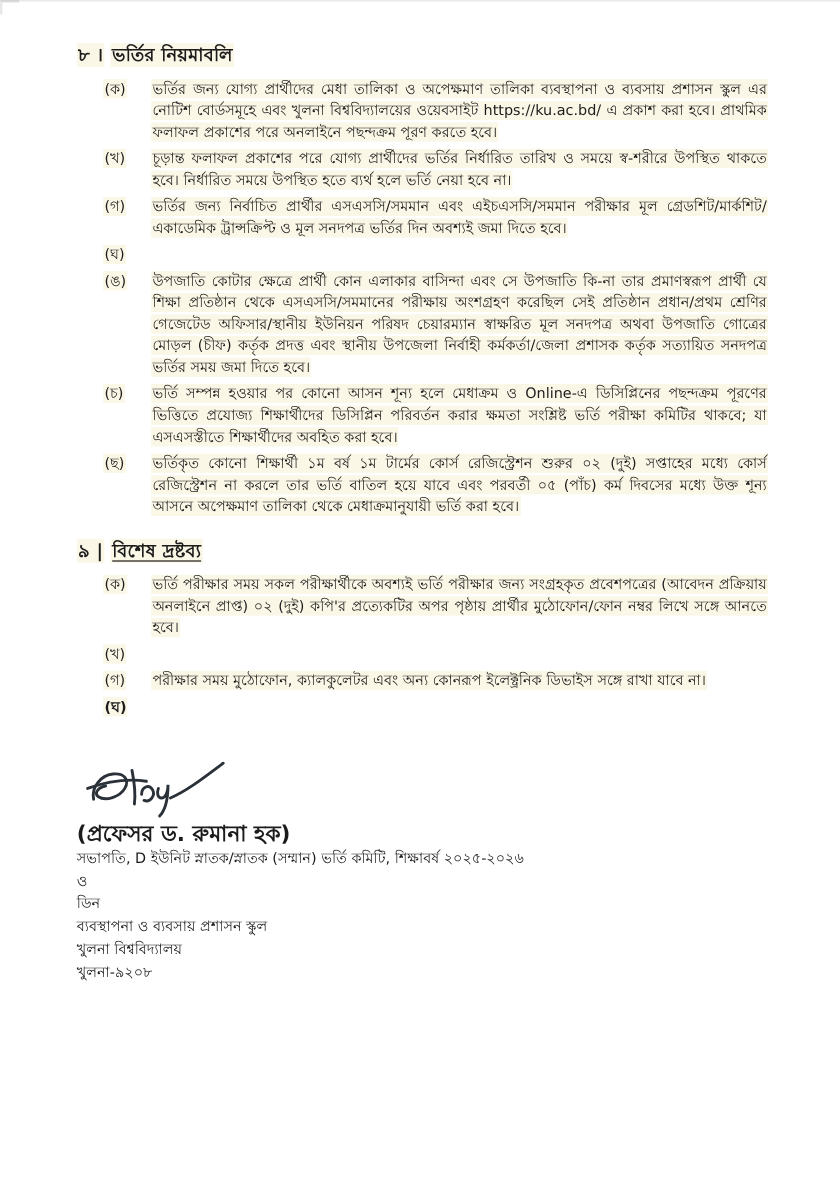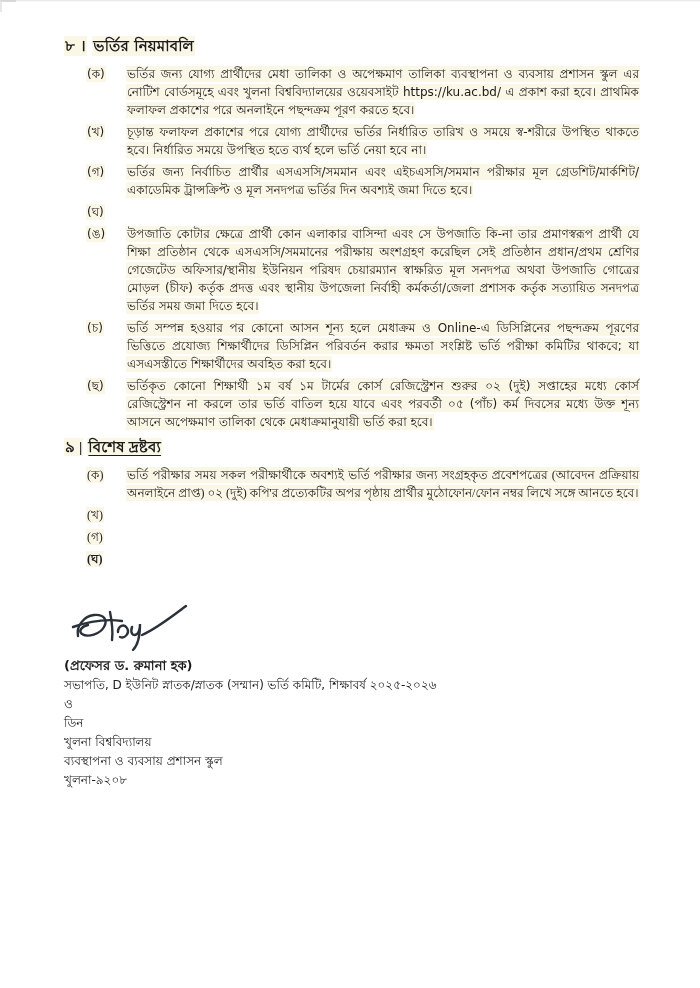--- a/index.html
+++ b/index.html
@@ -24,40 +24,40 @@
     box-sizing: border-box;
     width: 700px; height: 888px;
     padding: 34px 60px 3px 64px;
   }
   .section-heading {
     font-size: 15px; font-weight: bold;
     margin: 0 0 6px 0; letter-spacing: .2px;
   }
   .heading-underline { text-decoration: underline; text-underline-offset: 3px; }
   .section { margin: 0; }
-  .section + .section { margin-top: 4px; font-family: Liberation Serif, serif; }
+  .section + .section { margin-top: 16px; }
   .item {
     display: flex;
     font-size: 12px; line-height: 18px;
     margin-bottom: 4px;
   }
   .item-label {
     margin-left: 22px; width: 40px; flex-shrink: 0;
   }
   .item-text { flex: 1; text-align: justify; }
   .hl {
     background: #fbf7e6;
     box-decoration-break: clone;
     -webkit-box-decoration-break: clone;
     padding: 1px 1px;
   }
   .bold { font-weight: bold; }
   .signature-block { margin-top: 34px; }
   .sig-scrawl { margin-left: 6px; display: block; }
-  .sig-name { font-size: 13px; font-weight: bold; line-height: 20px; margin-top: 2px; }
+  .sig-name { font-size: 18px; font-weight: bold; line-height: 20px; margin-top: 2px; }
   .sig-line { font-size: 12px; line-height: 19px; }
 </style>
 </head>
 <body>
 
 <div class="scan-edge-top"></div>
 <div class="scan-corner"></div>
 
 <div class="page">
 
@@ -104,20 +104,21 @@
 
     <div class="item">
       <span class="item-label"><span class="hl">(ক)</span></span>
       <span class="item-text"><span class="hl">ভর্তি পরীক্ষার সময় সকল পরীক্ষার্থীকে অবশ্যই ভর্তি পরীক্ষার জন্য সংগ্রহকৃত প্রবেশপত্রের (আবেদন প্রক্রিয়ায় অনলাইনে প্রাপ্ত) ০২ (দুই) কপি'র প্রত্যেকটির অপর পৃষ্ঠায় প্রার্থীর মুঠোফোন/ফোন নম্বর লিখে সঙ্গে আনতে হবে।</span></span>
     </div>
     <div class="item">
       <span class="item-label"><span class="hl">(খ)</span></span>
     </div>
     <div class="item">
       <span class="item-label"><span class="hl">(গ)</span></span>
+      <span class="item-text"><span class="hl">পরীক্ষার সময় মুঠোফোন, ক্যালকুলেটর এবং অন্য কোনরূপ ইলেক্ট্রনিক ডিভাইস সঙ্গে রাখা যাবে না।</span></span>
     </div>
     <div class="item bold">
       <span class="item-label"><span class="hl">(ঘ)</span></span>
     </div>
   </div>
 
   <div class="signature-block">
     <svg class="sig-scrawl" width="120" height="52" viewBox="0 0 120 52">
       <g fill="none" stroke="#2a3138" stroke-width="2.4" stroke-linecap="round">
         <path d="M8,34 C6,24 14,14 24,13 C34,12 38,18 34,25 C30,32 18,36 12,32 C8,29 12,24 18,23"></path>
@@ -125,18 +126,18 @@
         <path d="M40,10 C42,20 43,30 42,38"></path>
         <path d="M48,30 C48,24 54,21 57,26 C60,31 55,37 50,35"></path>
         <path d="M62,25 C60,31 63,35 67,32 C70,29 70,24 70,22 C70,32 69,42 63,48"></path>
         <path d="M72,33 C86,27 100,16 116,4"></path>
       </g>
     </svg>
     <div class="sig-name">(প্রফেসর ড. রুমানা হক)</div>
     <div class="sig-line">সভাপতি, D ইউনিট স্নাতক/স্নাতক (সম্মান) ভর্তি কমিটি, শিক্ষাবর্ষ ২০২৫-২০২৬</div>
     <div class="sig-line">ও</div>
     <div class="sig-line">ডিন</div>
+    <div class="sig-line">ব্যবস্থাপনা ও ব্যবসায় প্রশাসন স্কুল</div>
     <div class="sig-line">খুলনা বিশ্ববিদ্যালয়</div>
-    <div class="sig-line">ব্যবস্থাপনা ও ব্যবসায় প্রশাসন স্কুল</div>
     <div class="sig-line">খুলনা-৯২০৮</div>
   </div>
 
 </div>
 
 </body></html>

